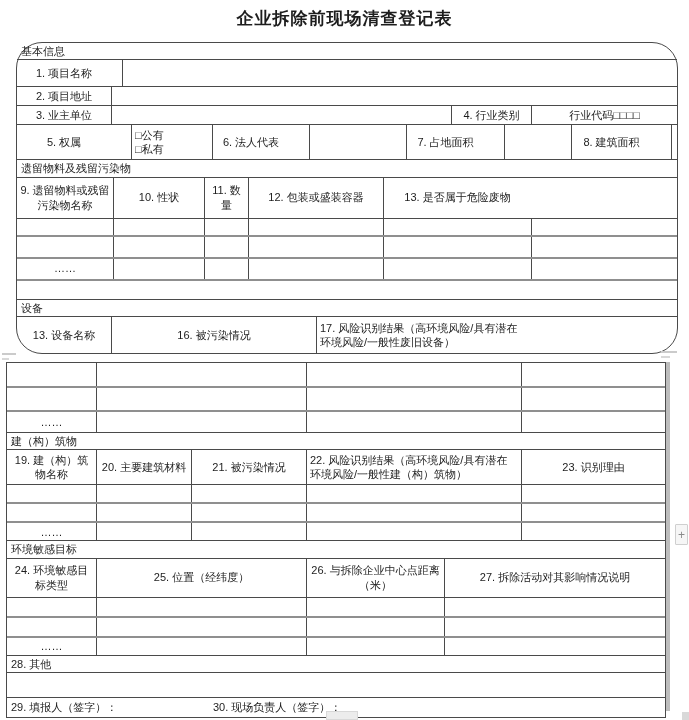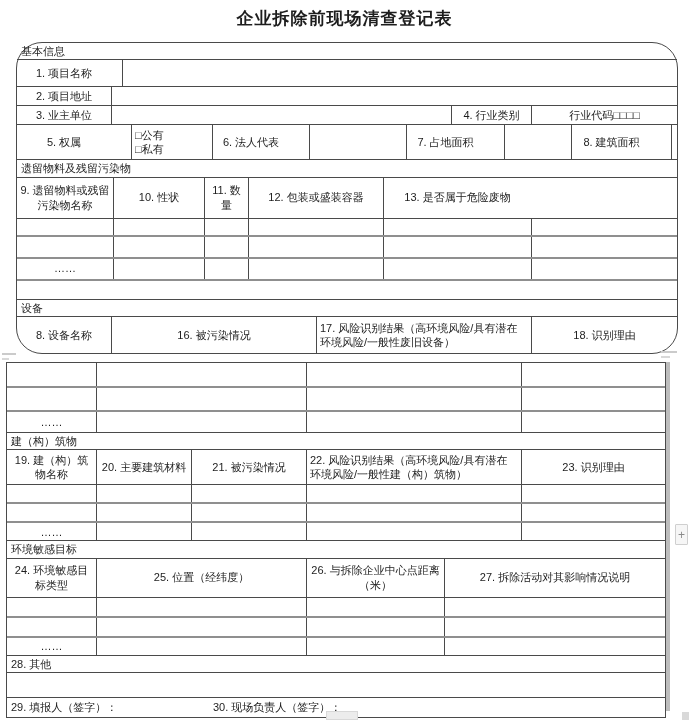--- a/index.html
+++ b/index.html
@@ -118,24 +118,23 @@
   </div>
   <div class="row thick" style="min-height:18px;">
     <div class="c f1"></div>
   </div>
 
   <div class="row" style="min-height:16px;">
     <div class="c f1 left sec">设备</div>
   </div>
 
   <div class="row" style="min-height:36px;">
-    <div class="c" style="width:94px;">8. 设备名称</div>
+    <div class="c" style="width:94px;">13. 设备名称</div>
     <div class="c" style="width:205px;">16. 被污染情况</div>
     <div class="c left" style="width:215px;">17. 风险识别结果（高环境风险/具有潜在环境风险/一般性废旧设备）</div>
-    <div class="c f1">18. 识别理由</div>
   </div>
 </div>
 
 <div class="pb-dash" style="left:2px;top:353px;width:14px;"></div>
 <div class="pb-dash" style="left:2px;top:358px;width:7px;background:#d8d8d8;"></div>
 <div class="pb-dash" style="left:661px;top:351px;width:16px;"></div>
 <div class="pb-dash" style="left:661px;top:356px;width:9px;background:#d8d8d8;"></div>
 
 <div class="tbl" style="left:6px;top:362px;width:660px;">
 

